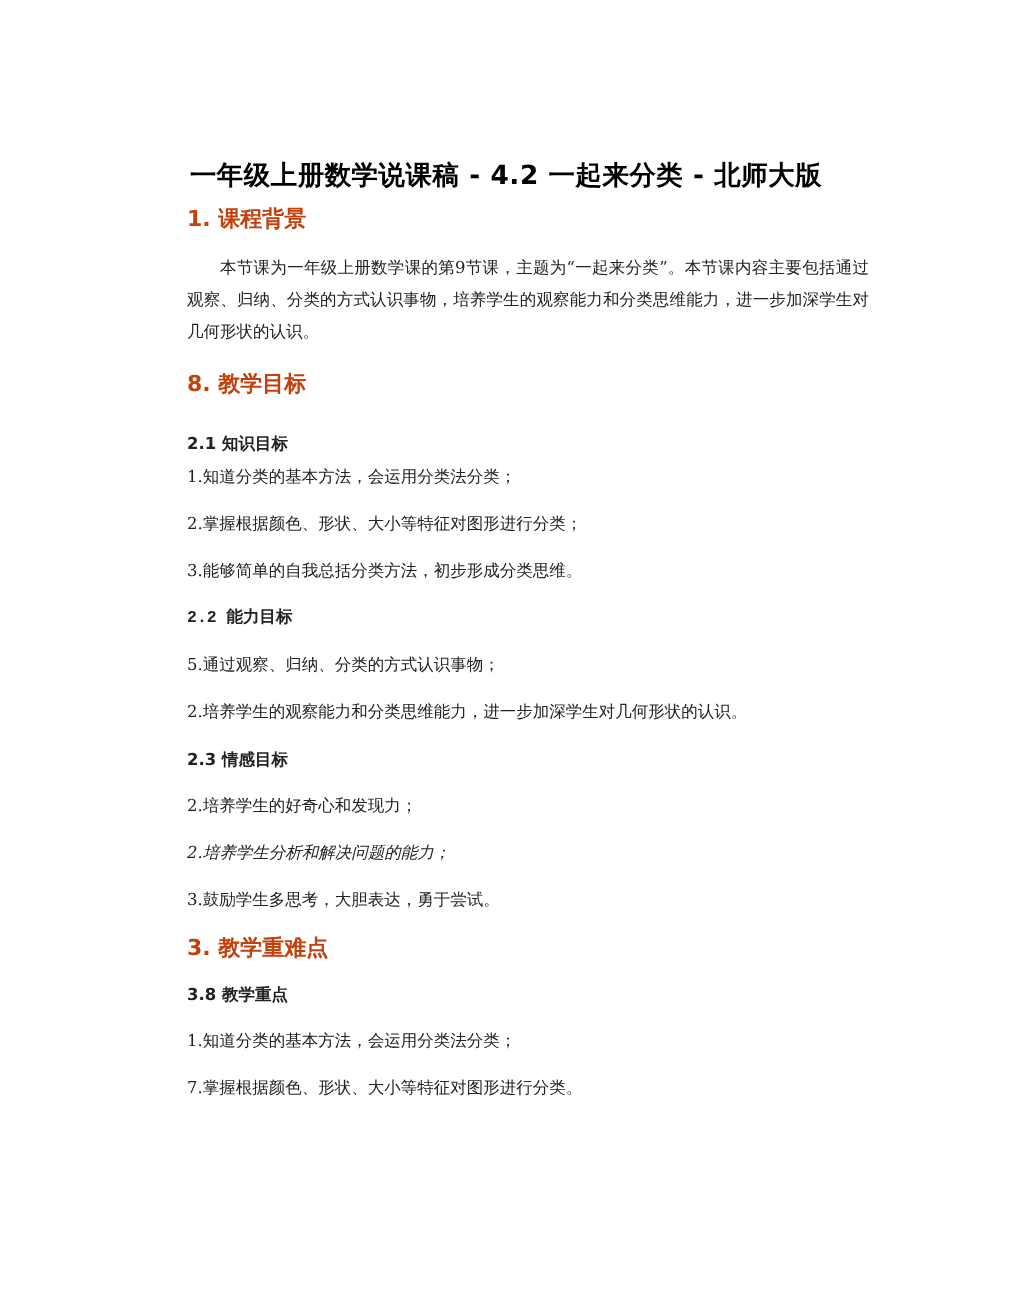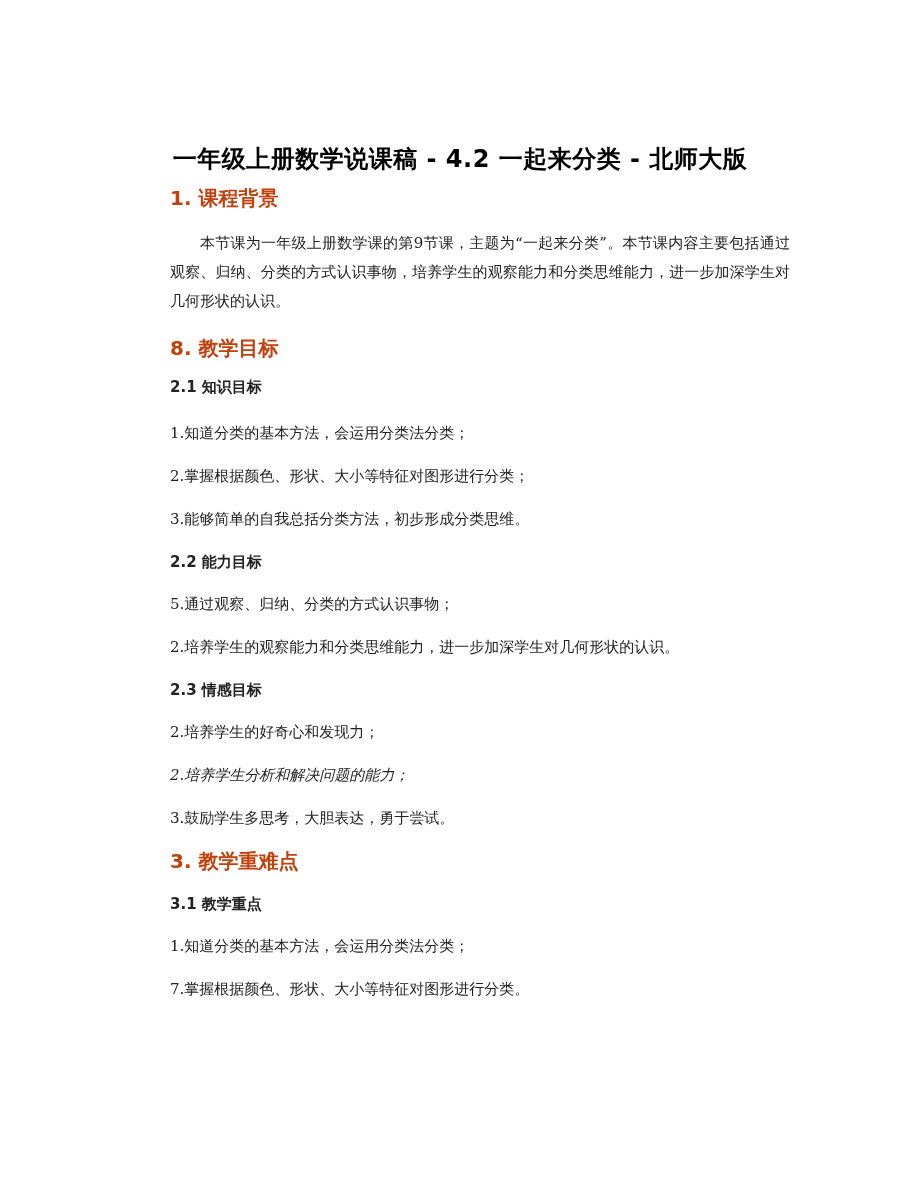--- a/index.html
+++ b/index.html
@@ -21,32 +21,32 @@
 <body>
 
 <div class="page">
   <div class="title">一年级上册数学说课稿 - 4.2 一起来分类 - 北师大版</div>
 
   <div class="h1" style="top:187px;">1. 课程背景</div>
   <div class="para" style="top:229px;">本节课为一年级上册数学课的第9节课，主题为“一起来分类”。本节课内容主要包括通过观察、归纳、分类的方式认识事物，培养学生的观察能力和分类思维能力，进一步加深学生对几何形状的认识。</div>
 
   <div class="h1" style="top:337px;">8. 教学目标</div>
 
-  <div class="h2" style="top:376px;">2.1 知识目标</div>
+  <div class="h2" style="top:392px;">2.1 知识目标</div>
   <div class="p" style="top:419px;">1.知道分类的基本方法，会运用分类法分类；</div>
   <div class="p" style="top:462px;">2.掌握根据颜色、形状、大小等特征对图形进行分类；</div>
   <div class="p" style="top:505px;">3.能够简单的自我总括分类方法，初步形成分类思维。</div>
 
-  <div class="h2" style="top:551px;">2.2 能力目标</div>
+  <div class="h2" style="top:551px;font-family:Liberation Mono, monospace;">2.2 能力目标</div>
   <div class="p" style="top:590px;">5.通过观察、归纳、分类的方式认识事物；</div>
   <div class="p" style="top:633px;">2.培养学生的观察能力和分类思维能力，进一步加深学生对几何形状的认识。</div>
 
   <div class="h2" style="top:679px;">2.3 情感目标</div>
   <div class="p" style="top:718px;">2.培养学生的好奇心和发现力；</div>
   <div class="p" style="top:761px;font-style:italic;">2.培养学生分析和解决问题的能力；</div>
   <div class="p" style="top:804px;">3.鼓励学生多思考，大胆表达，勇于尝试。</div>
 
   <div class="h1" style="top:850px;">3. 教学重难点</div>
 
-  <div class="h2" style="top:893px;">3.1 教学重点</div>
+  <div class="h2" style="top:893px;">3.8 教学重点</div>
   <div class="p" style="top:932px;">1.知道分类的基本方法，会运用分类法分类；</div>
   <div class="p" style="top:975px;">7.掌握根据颜色、形状、大小等特征对图形进行分类。</div>
 </div>
 
 </body></html>

